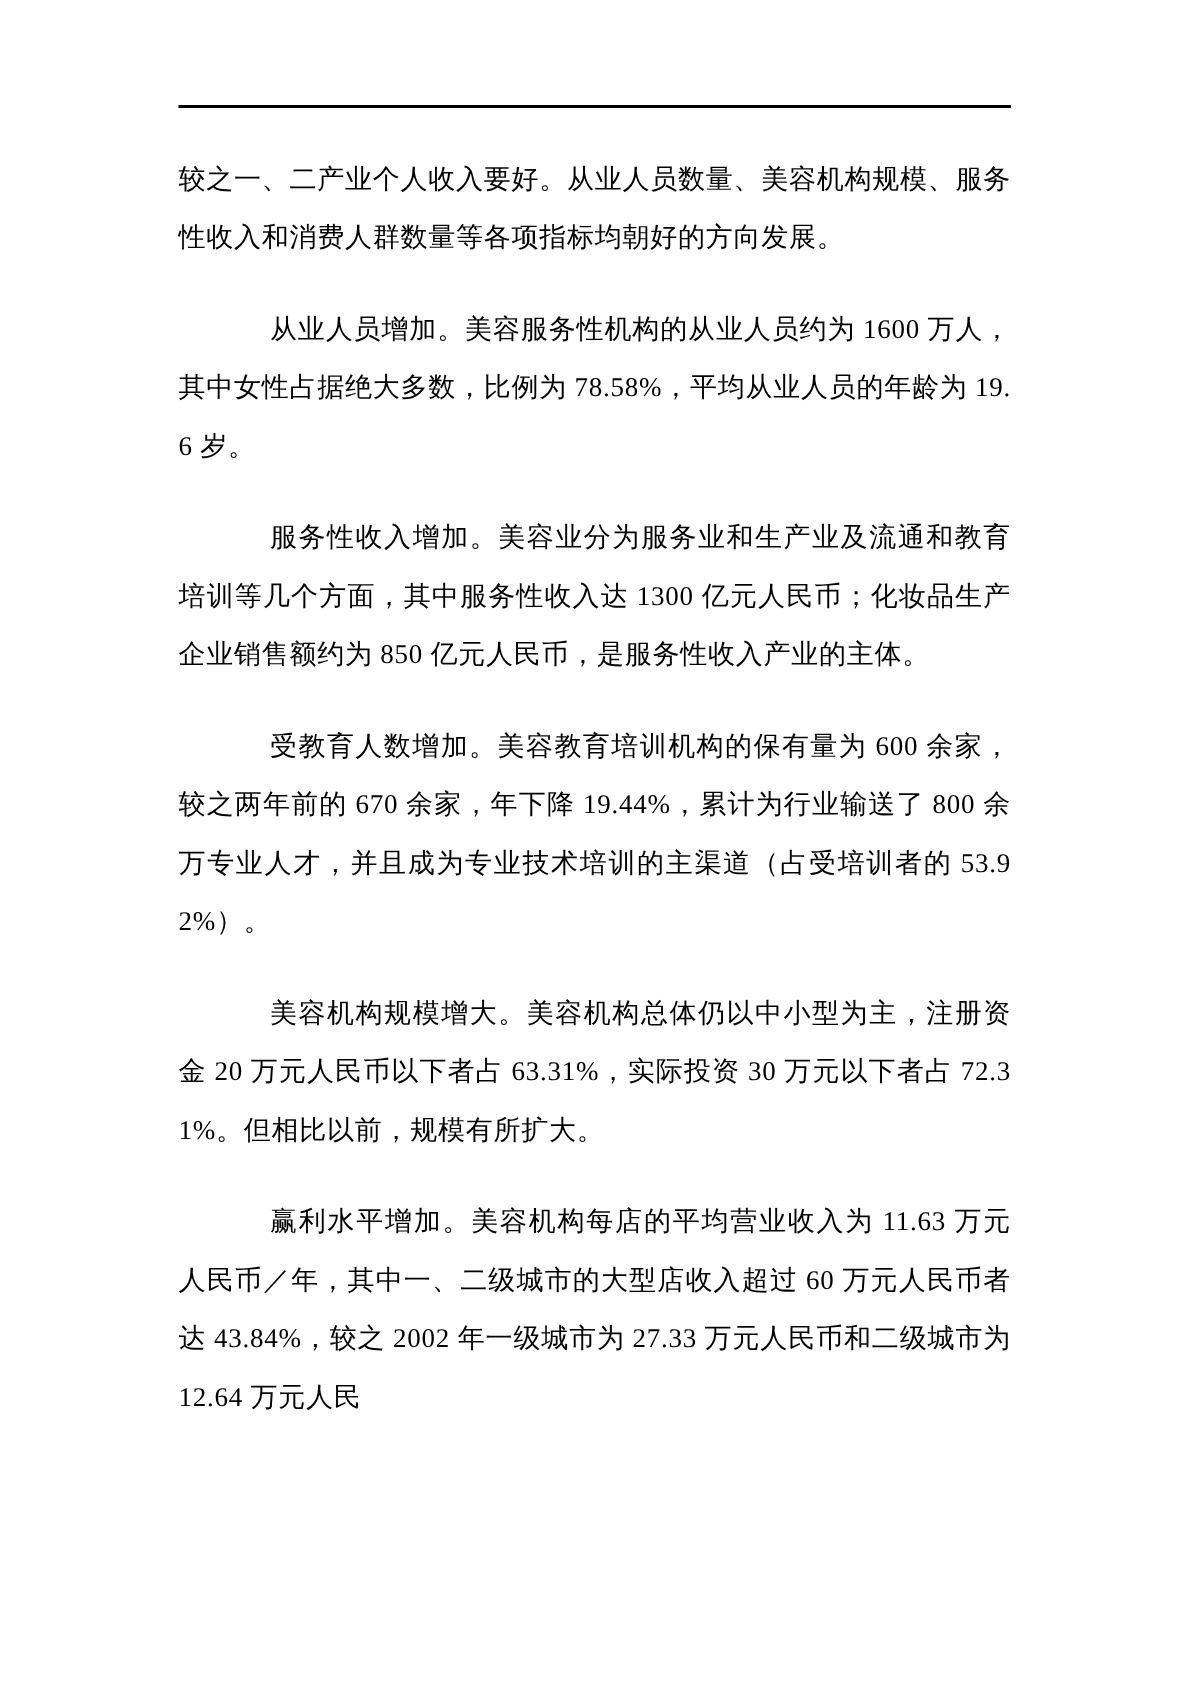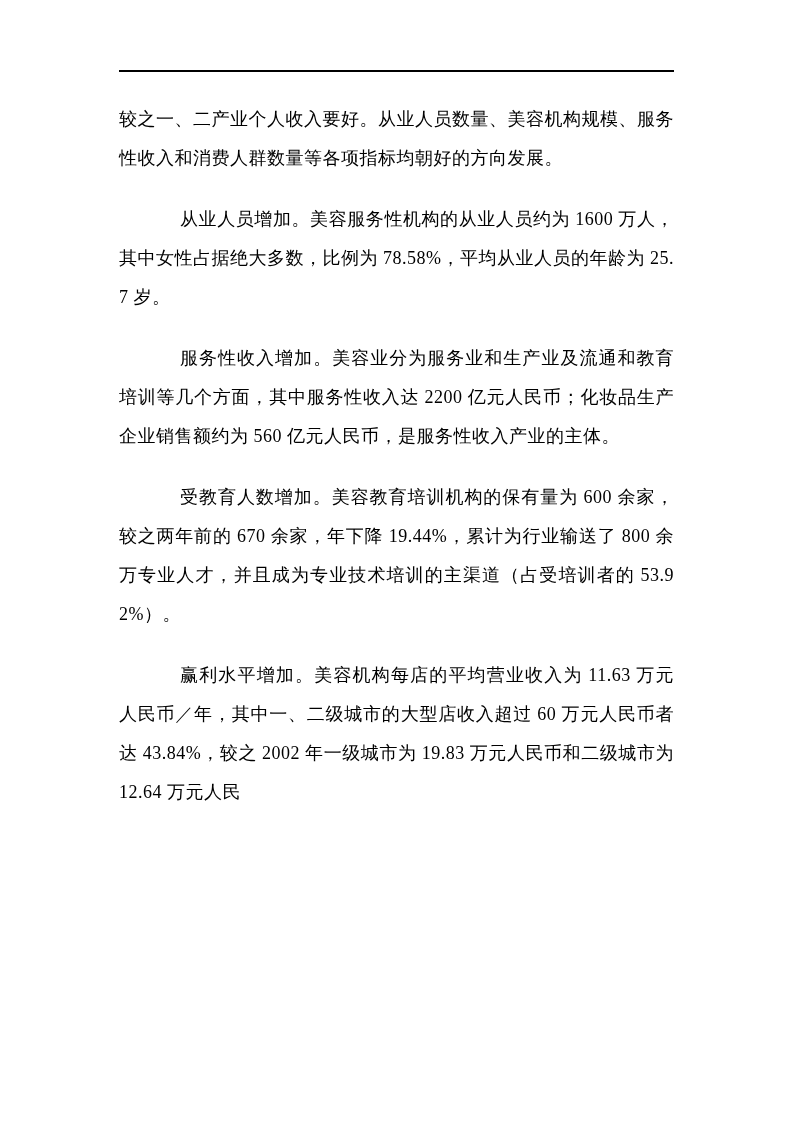--- a/index.html
+++ b/index.html
@@ -51,18 +51,19 @@
     margin-bottom: 0;
   }
 </style>
 </head>
 <body>
 
 <div class="page">
   <div class="header-rule"></div>
   <div class="body-text">
     <p class="doc-paragraph">较之一、二产业个人收入要好。从业人员数量、美容机构规模、服务性收入和消费人群数量等各项指标均朝好的方向发展。</p>
-    <p class="doc-paragraph indented">从业人员增加。美容服务性机构的从业人员约为 1600 万人，其中女性占据绝大多数，比例为 78.58%，平均从业人员的年龄为 25.7 岁。</p>
-    <p class="doc-paragraph indented">服务性收入增加。美容业分为服务业和生产业及流通和教育培训等几个方面，其中服务性收入达 2200 亿元人民币；化妆品生产企业销售额约为 560 亿元人民币，是服务性收入产业的主体。</p>
+    <p class="doc-paragraph indented">从业人员增加。美容服务性机构的从业人员约为 1600 万人，其中女性占据绝大多数，比例为 78.58%，平均从业人员的年龄为 19.6 岁。</p>
+    <p class="doc-paragraph indented">服务性收入增加。美容业分为服务业和生产业及流通和教育培训等几个方面，其中服务性收入达 1300 亿元人民币；化妆品生产企业销售额约为 850 亿元人民币，是服务性收入产业的主体。</p>
     <p class="doc-paragraph indented">受教育人数增加。美容教育培训机构的保有量为 600 余家，较之两年前的 670 余家，年下降 19.44%，累计为行业输送了 800 余万专业人才，并且成为专业技术培训的主渠道（占受培训者的 53.92%）。</p>
-    <p class="doc-paragraph indented">赢利水平增加。美容机构每店的平均营业收入为 11.63 万元人民币／年，其中一、二级城市的大型店收入超过 60 万元人民币者达 43.84%，较之 2002 年一级城市为 19.83 万元人民币和二级城市为 12.64 万元人民</p>
+    <p class="doc-paragraph indented">美容机构规模增大。美容机构总体仍以中小型为主，注册资金 20 万元人民币以下者占 63.31%，实际投资 30 万元以下者占 72.31%。但相比以前，规模有所扩大。</p>
+    <p class="doc-paragraph indented">赢利水平增加。美容机构每店的平均营业收入为 11.63 万元人民币／年，其中一、二级城市的大型店收入超过 60 万元人民币者达 43.84%，较之 2002 年一级城市为 27.33 万元人民币和二级城市为 12.64 万元人民</p>
   </div>
 </div>
 
 </body></html>

